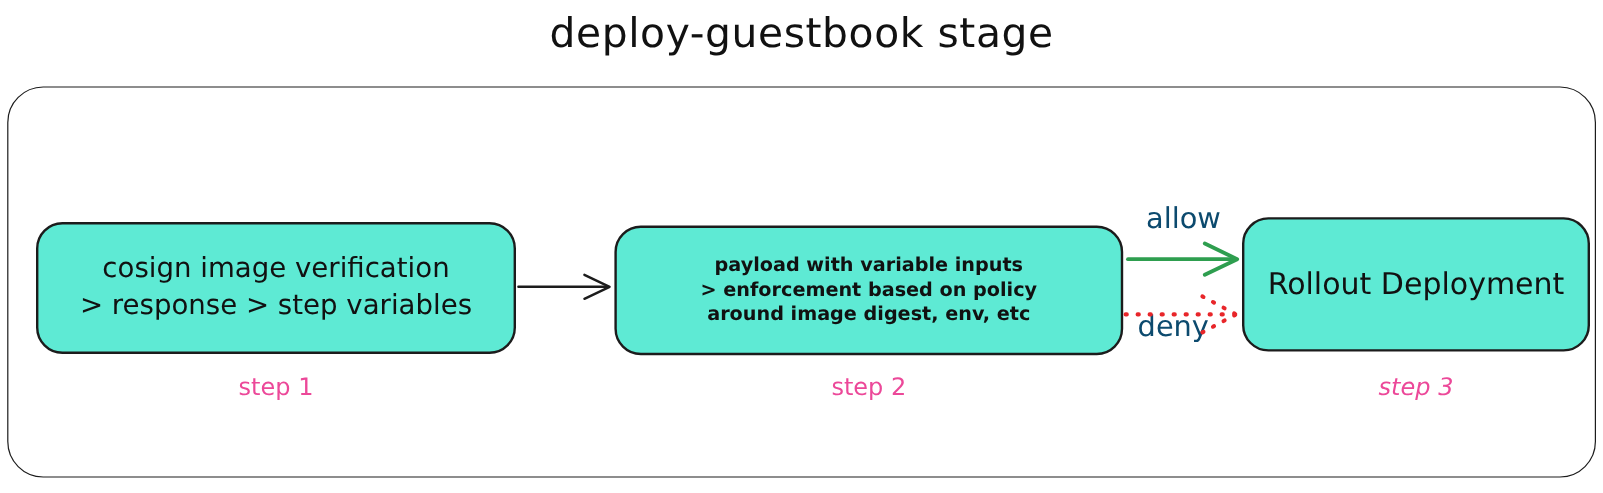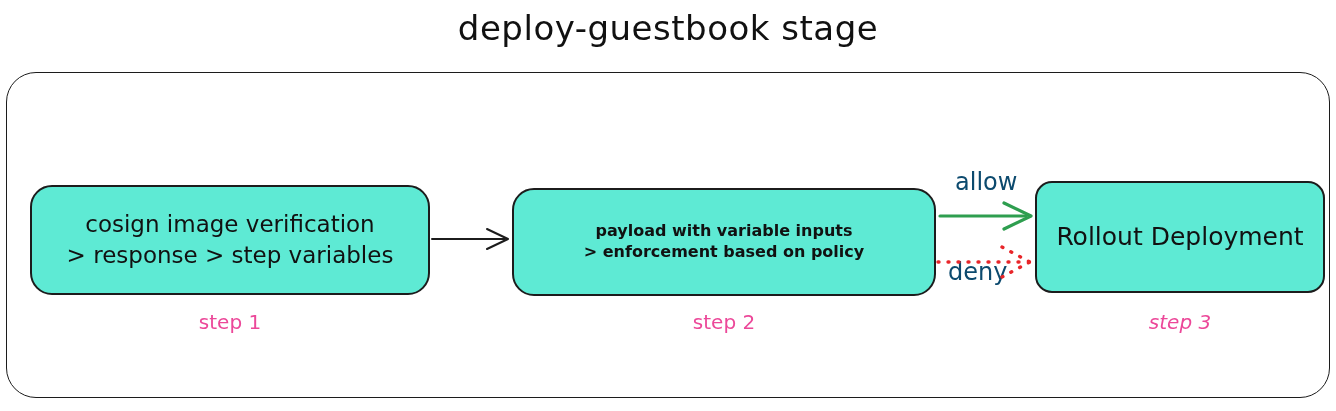--- a/index.html
+++ b/index.html
@@ -85,21 +85,20 @@
     width: 424px;
     height: 108px;
   }
   #step2-box .line { font-size: 16px; line-height: 1.31; font-weight: bold; }
 
   #step3-box {
     left: 1035px;
     top: 181px;
     width: 290px;
     height: 112px;
-    border-radius: 17px;
   }
   #step3-box .line { font-size: 25px; }
 
   
   .step-caption {
     position: absolute;
     font-family: "DejaVu Sans", sans-serif;
     font-size: 20px;
     color: #ec4899;
     text-align: center;
@@ -141,20 +140,21 @@
 
   <div class="step-box" id="step1-box">
     <div class="line">cosign image verification</div>
     <div class="line">&gt; response &gt; step variables</div>
   </div>
   <div class="step-caption" id="step1-caption">step 1</div>
 
   <div class="step-box" id="step2-box">
     <div class="line">payload with variable inputs</div>
     <div class="line">&gt; enforcement based on policy</div>
+    <div class="line">around image digest, env, etc</div>
   </div>
   <div class="step-caption" id="step2-caption">step 2</div>
 
   <div class="step-box" id="step3-box">
     <div class="line">Rollout Deployment</div>
   </div>
   <div class="step-caption" id="step3-caption">step 3</div>
 
   <div class="edge-label" id="allow-label">allow</div>
   <div class="edge-label" id="deny-label">deny</div>

